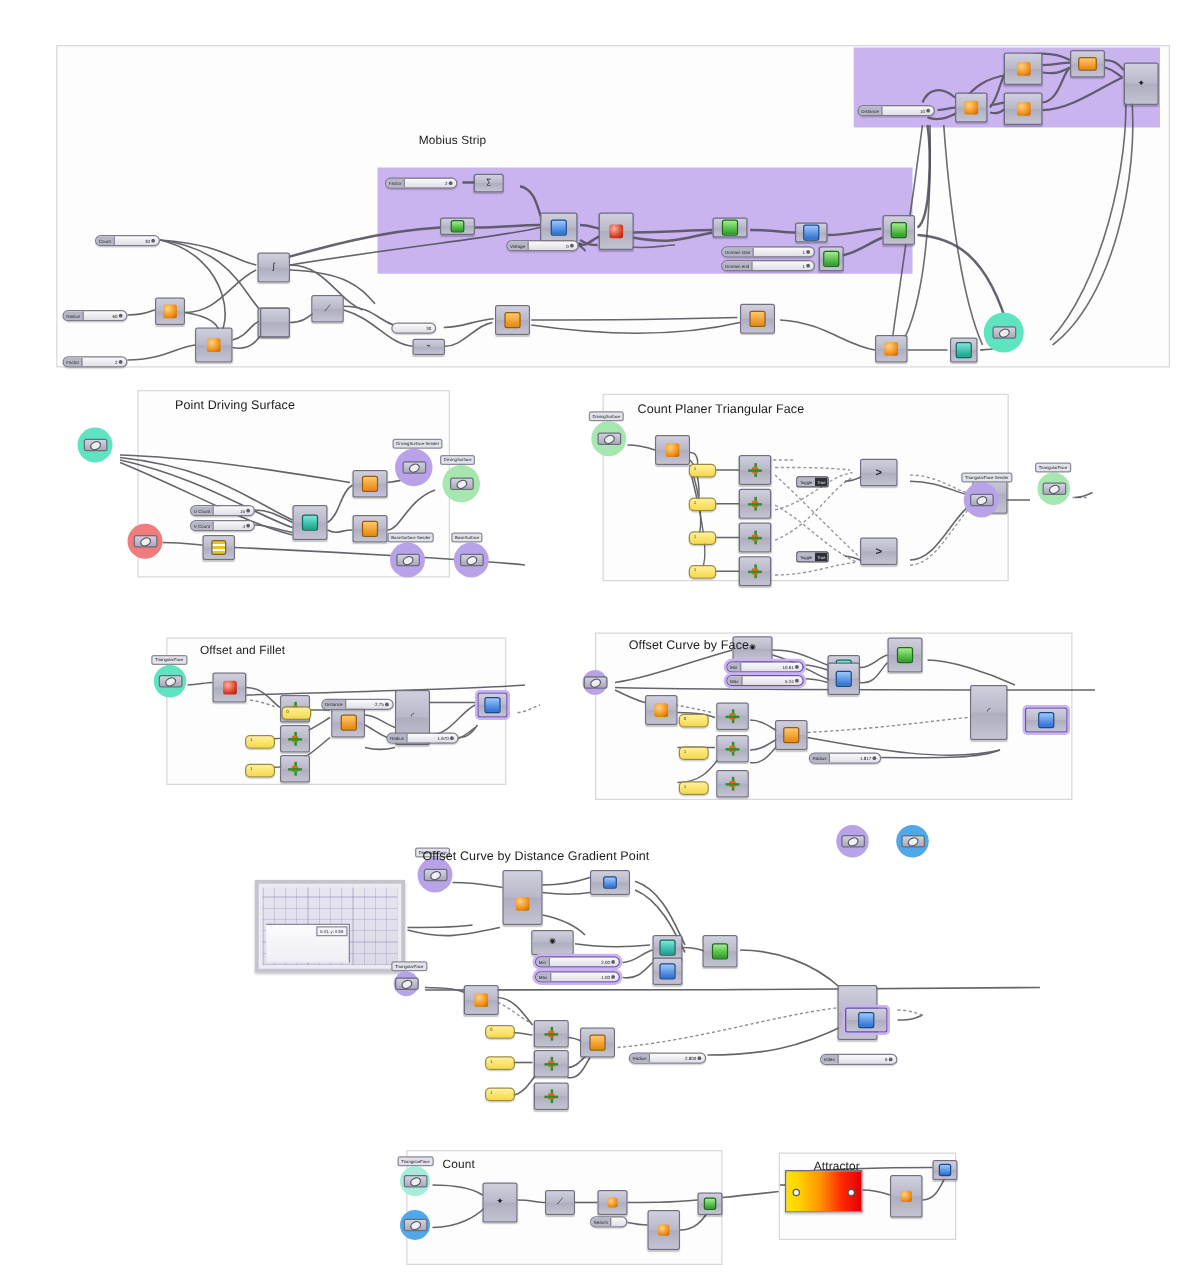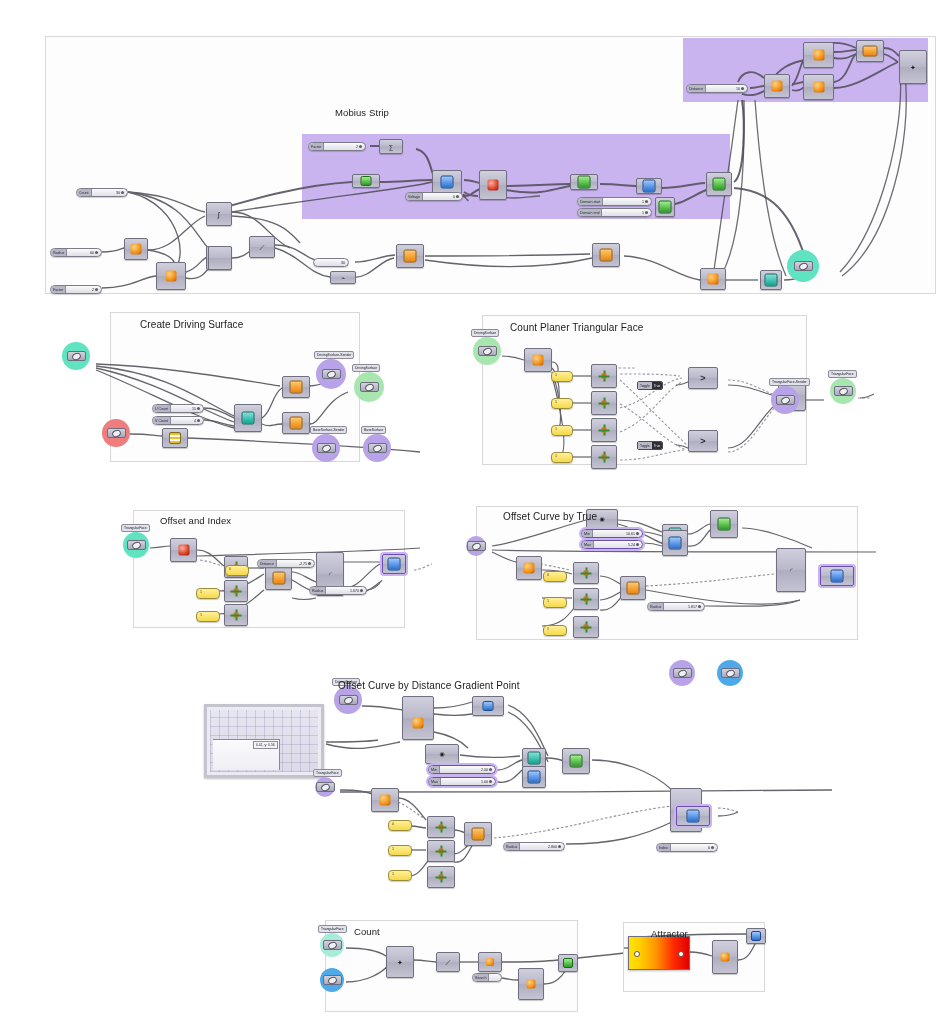--- a/index.html
+++ b/index.html
@@ -888,22 +888,22 @@
         <span class="tv">True</span>
       </div>
       <div class="toggle" style="left: 637px; top: 441px;">
         <span class="tl">Toggle</span>
         <span class="tv">True</span>
       </div>
     </div>
 
   <div id="title-host">
       <div class="grp-title" style="left: 311px; top: 107px;">Mobius Strip</div>
-      <div class="grp-title big" style="left: 116px; top: 319px;">Create Driving Surface</div>
+      <div class="grp-title big" style="left: 116px; top: 319px;">Point Driving Surface</div>
       <div class="grp-title big" style="left: 486px; top: 322px;">Count Planer Triangular Face</div>
-      <div class="grp-title" style="left: 136px; top: 515px;">Offset and Index</div>
-      <div class="grp-title big" style="left: 479px; top: 511px;">Offset Curve by True</div>
+      <div class="grp-title" style="left: 136px; top: 515px;">Offset and Fillet</div>
+      <div class="grp-title big" style="left: 479px; top: 511px;">Offset Curve by Face</div>
       <div class="grp-title big" style="left: 314px; top: 680px;">Offset Curve by Distance Gradient Point</div>
       <div class="grp-title" style="left: 330px; top: 926px;">Count</div>
       <div class="grp-title" style="left: 627px; top: 928px;">Attractor</div>
     </div>
 
 </div>
 
 </body></html>

